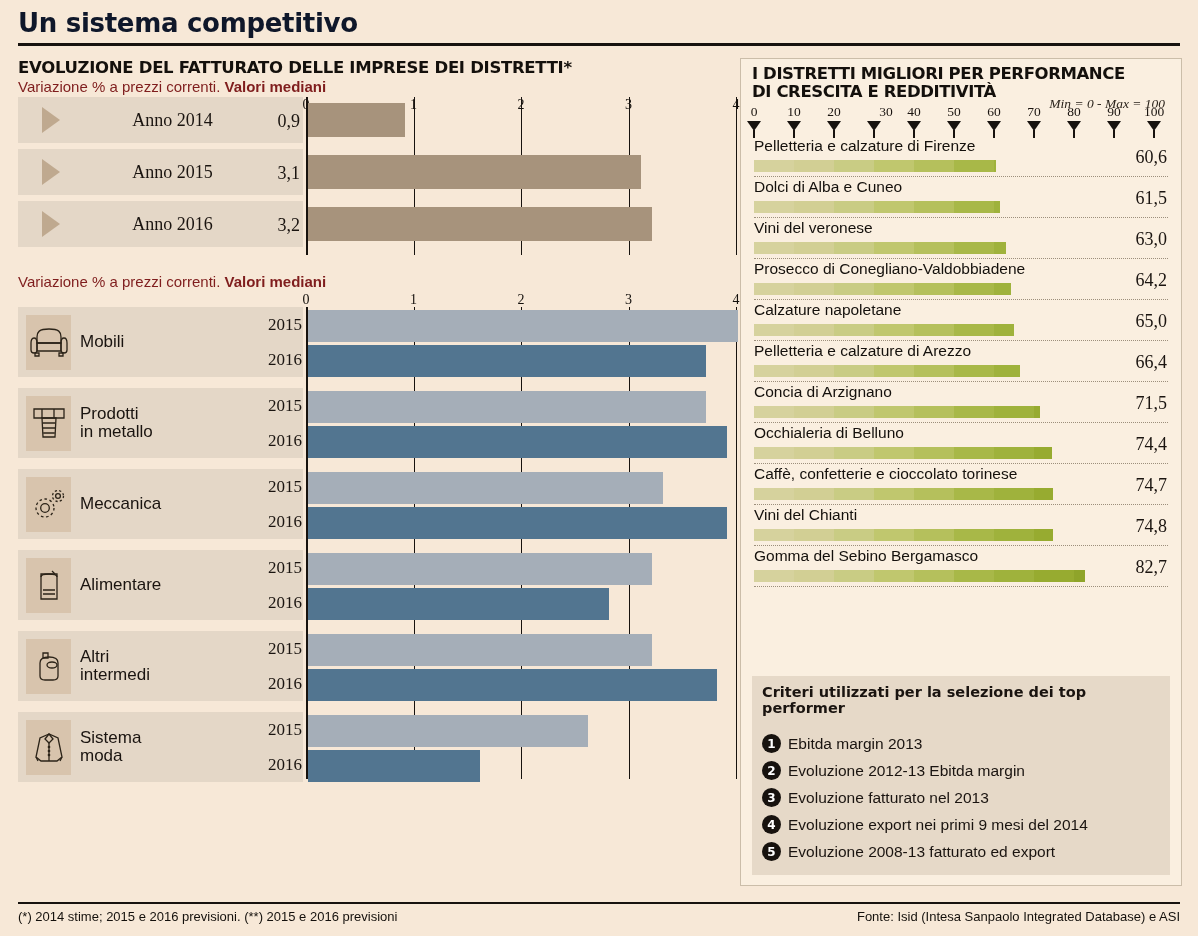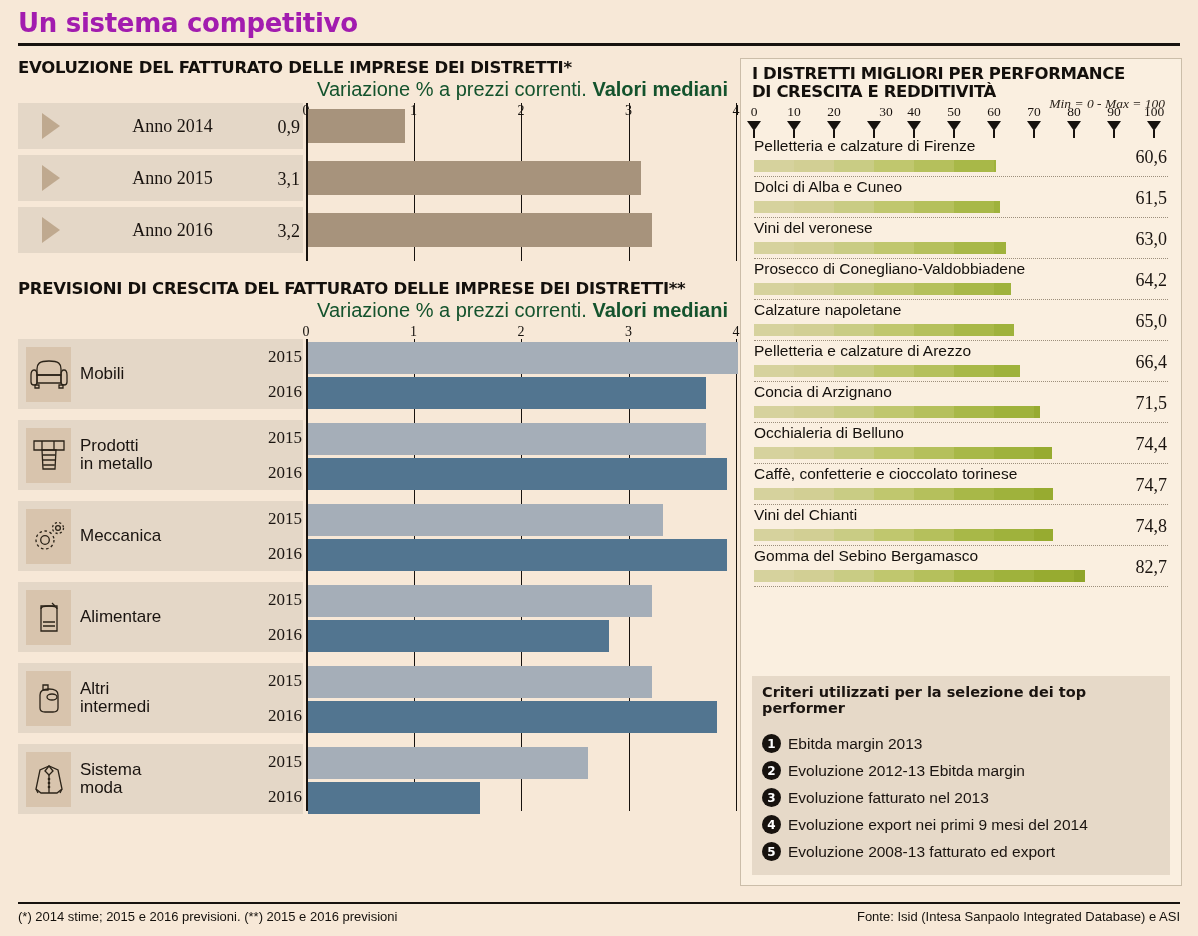--- a/index.html
+++ b/index.html
@@ -14,30 +14,30 @@
   }
   
   #title-bar {
     position: absolute; left: 18px; top: 8px; width: 1162px;
     border-bottom: 3px solid #17120e;
     padding-bottom: 5px;
   }
   #title-bar .title-text {
     font-family: "DejaVu Sans", sans-serif;
     font-size: 26px; font-weight: bold; letter-spacing: -0.3px;
-    color: #a21caf;
+    color: #0f172a;
   }
   
   #left-col { position: absolute; left: 18px; top: 58px; width: 710px; }
   .sec-head {
     font-family: "DejaVu Sans", sans-serif;
     font-size: 16.5px; font-weight: bold; letter-spacing: -0.3px;
     color: #14100c; white-space: nowrap;
   }
-  .sec-sub { font-size: 20px; color: #14532d; margin-top: 1px; text-align: right; }
+  .sec-sub { font-size: 15px; color: #7f1d1d; margin-top: 1px; }
   .sec-sub b { font-weight: bold; }
   .sec-note {
     font-size: 11.5px; font-style: italic; color: #3a3026;
   }
 
   
   .chart {
     position: relative;
   }
   .axis-labels { position: relative; height: 18px; }
@@ -235,21 +235,20 @@
         <div class="c1bar" style="left: 2px; top: 6px; width: 96.75px;"></div>
         <div class="c1bar" style="left: 2px; top: 58px; width: 333.25px;"></div>
         <div class="c1bar" style="left: 2px; top: 110px; width: 344px;"></div>
       </div>
   <div class="c1val" style="left: 236px; top: 14px;">0,9</div>
       <div class="c1val" style="left: 236px; top: 66px;">3,1</div>
       <div class="c1val" style="left: 236px; top: 118px;">3,2</div>
     </div>
 
   <div style="margin-top:18px">
-    <div class="sec-head">PREVISIONI DI CRESCITA DEL FATTURATO DELLE IMPRESE DEI DISTRETTI**</div>
     <div class="sec-sub">
       <span>Variazione % a prezzi correnti. </span><b>Valori mediani</b>
     </div>
   </div>
 
   <div id="chart2" class="chart">
     <div class="axis-labels" id="c2axis">
         <span style="left: 288px;">0</span>
         <span style="left: 395.5px;">1</span>
         <span style="left: 503px;">2</span>

